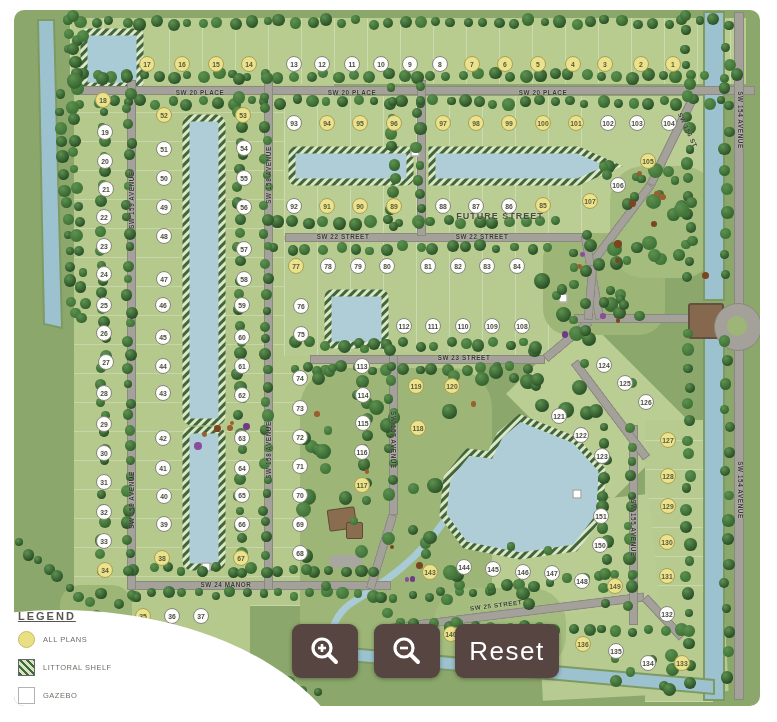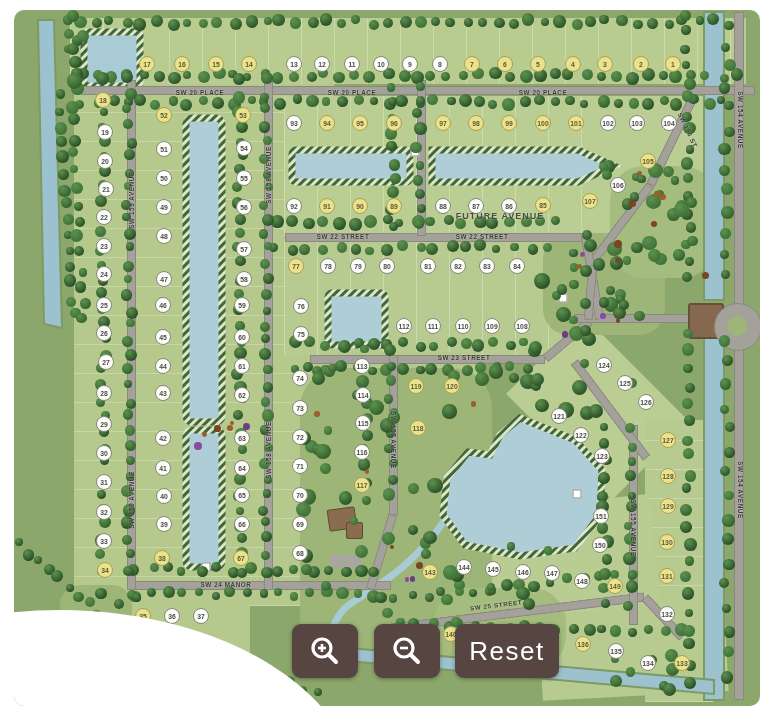--- a/index.html
+++ b/index.html
@@ -867,21 +867,21 @@
       <div class="slabel" style="left: 482px; top: 595px; transform: translate(-50%, -50%) rotate(-7deg);">SW 25 STREET</div>
       <div class="slabel" style="left: 117px; top: 190px; transform: translate(-50%, -50%) rotate(-90deg);">SW 159 AVENUE</div>
       <div class="slabel" style="left: 117px; top: 490px; transform: translate(-50%, -50%) rotate(-90deg);">SW 159 AVENUE</div>
       <div class="slabel" style="left: 254px; top: 165px; transform: translate(-50%, -50%) rotate(-90deg);">SW 158 AVENUE</div>
       <div class="slabel" style="left: 254px; top: 440px; transform: translate(-50%, -50%) rotate(-90deg);">SW 158 AVENUE</div>
       <div class="slabel" style="left: 379px; top: 430px; transform: translate(-50%, -50%) rotate(90deg);">SW 157 AVENUE</div>
       <div class="slabel" style="left: 619px; top: 518px; transform: translate(-50%, -50%) rotate(90deg);">SW 155 AVENUE</div>
       <div class="slabel" style="left: 674px; top: 120px; transform: translate(-50%, -50%) rotate(65deg);">SW 156 ST</div>
       <div class="slabel" style="left: 726px; top: 110px; transform: translate(-50%, -50%) rotate(90deg);">SW 154 AVENUE</div>
       <div class="slabel" style="left: 726px; top: 480px; transform: translate(-50%, -50%) rotate(90deg);">SW 154 AVENUE</div>
-      <div class="slabel" style="left: 486px; top: 206px; font-size: 9px; letter-spacing: 1px; color: rgb(74, 74, 64);">FUTURE AVENUE</div>
+      <div class="slabel" style="left: 486px; top: 206px; font-size: 9px; letter-spacing: 1px; color: rgb(74, 74, 64);">FUTURE STREET</div>
     </div>
   <div class="layer" id="layer-lots">
       <div class="lot a" style="left: 659px; top: 54px;">1</div>
       <div class="lot a" style="left: 627px; top: 54px;">2</div>
       <div class="lot a" style="left: 591px; top: 54px;">3</div>
       <div class="lot a" style="left: 559px; top: 54px;">4</div>
       <div class="lot a" style="left: 524px; top: 54px;">5</div>
       <div class="lot a" style="left: 491px; top: 54px;">6</div>
       <div class="lot a" style="left: 458px; top: 54px;">7</div>
       <div class="lot w" style="left: 426px; top: 54px;">8</div>
@@ -1020,20 +1020,37 @@
       <div class="lot w" style="left: 509px; top: 562px;">146</div>
       <div class="lot w" style="left: 538px; top: 563px;">147</div>
       <div class="lot w" style="left: 568px; top: 571px;">148</div>
       <div class="lot a" style="left: 601px; top: 576px;">149</div>
       <div class="lot w" style="left: 586px; top: 535px;">150</div>
       <div class="lot w" style="left: 587px; top: 506px;">151</div>
     </div>
 
   <div id="white-cut"></div>
 
+  <div id="legend">
+    <div id="legend-title">LEGEND</div>
+    <div id="legend-items">
+        <div class="lg-item">
+          <div class="lg-sw all-plans-circle"></div>
+          <div class="lg-label">ALL PLANS</div>
+        </div>
+        <div class="lg-item">
+          <div class="lg-sw littoral-hatch"></div>
+          <div class="lg-label">LITTORAL SHELF</div>
+        </div>
+        <div class="lg-item">
+          <div class="lg-sw gazebo-square"></div>
+          <div class="lg-label">GAZEBO</div>
+        </div>
+      </div>
+  </div>
 </div>
 
 <div class="btn" id="btn-zoom-in">
   <svg width="34" height="34" viewBox="0 0 34 34">
     <circle cx="14" cy="14" r="9" fill="none" stroke="#fff" stroke-width="3.2"></circle>
     <line x1="20.5" y1="20.5" x2="28" y2="28" stroke="#fff" stroke-width="4" stroke-linecap="round"></line>
     <line x1="10" y1="14" x2="18" y2="14" stroke="#fff" stroke-width="2.6"></line>
     <line x1="14" y1="10" x2="14" y2="18" stroke="#fff" stroke-width="2.6"></line>
   </svg>
 </div>

